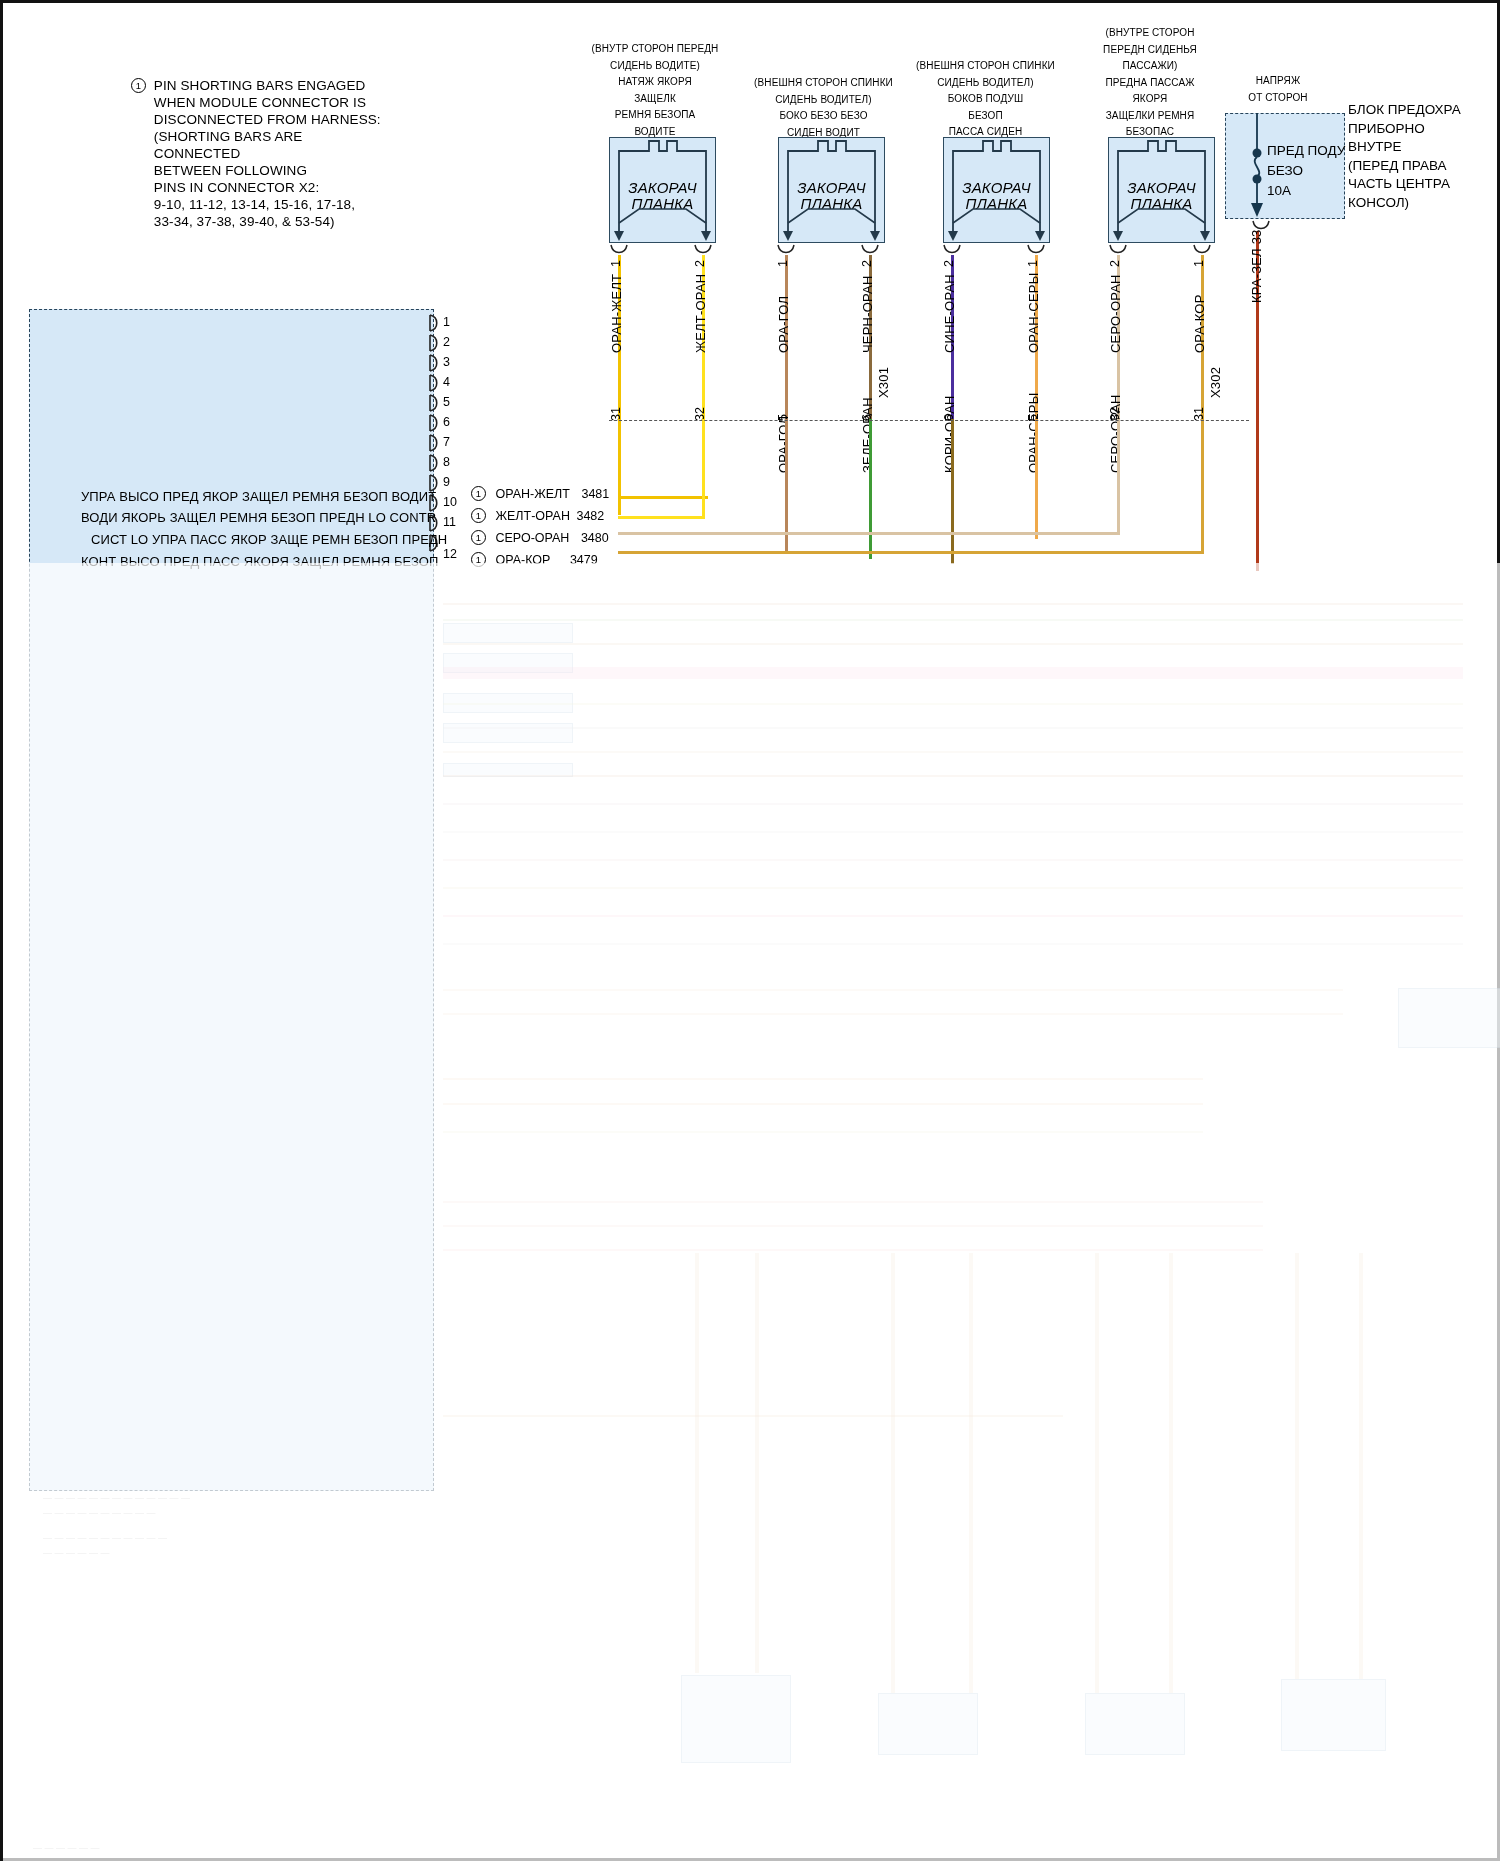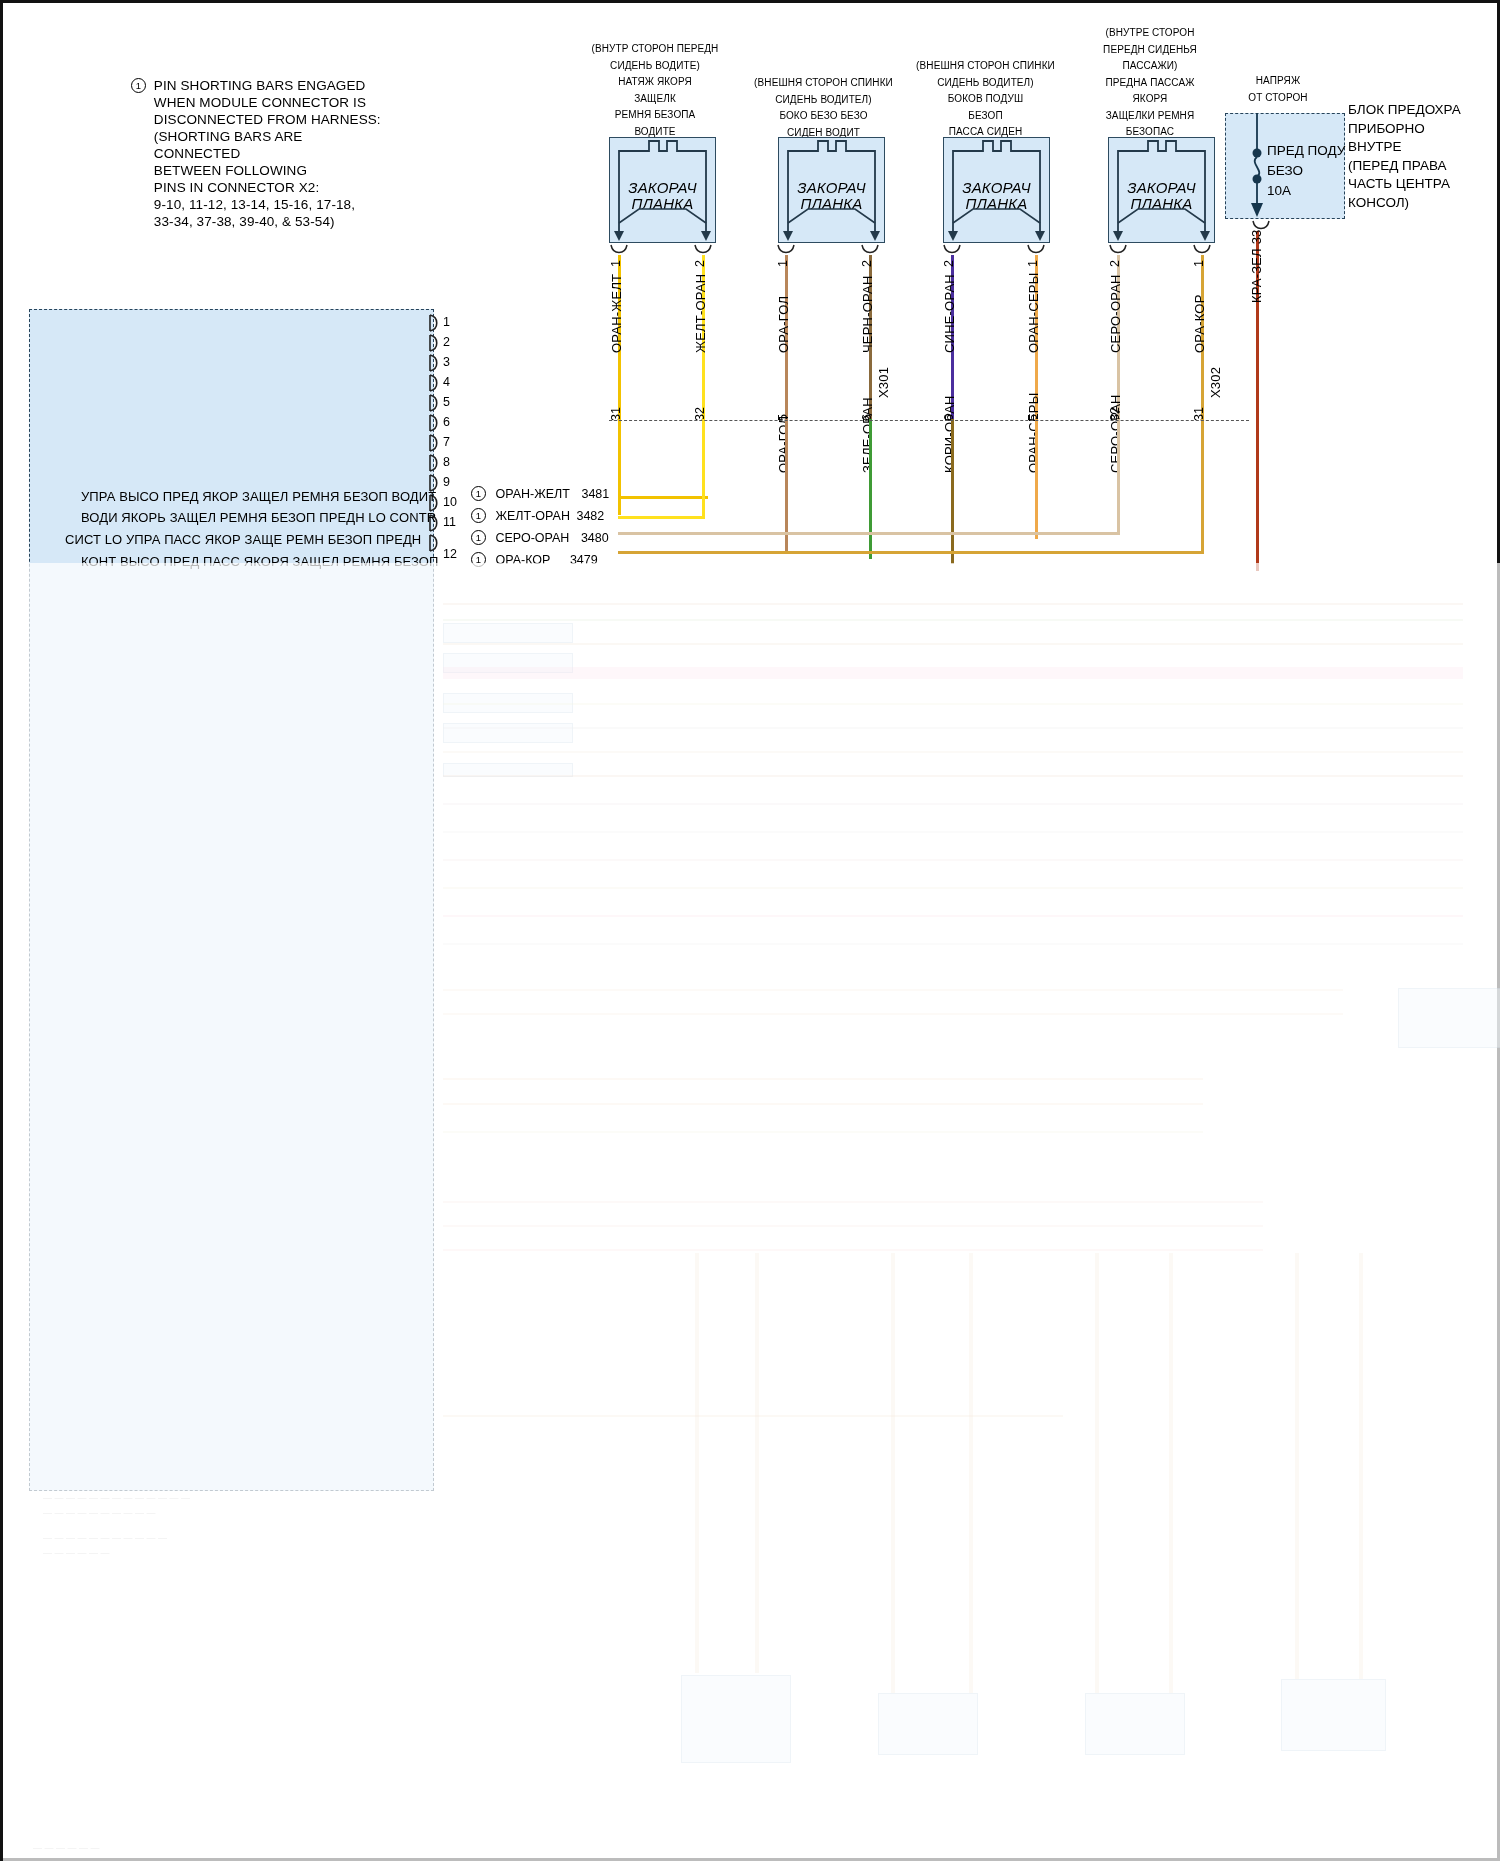--- a/index.html
+++ b/index.html
@@ -275,21 +275,21 @@
   <div class="pinrow" style="left:440px;top:412px;">6</div>
   <div class="pinrow" style="left:440px;top:432px;">7</div>
   <div class="pinrow" style="left:440px;top:452px;">8</div>
   <div class="pinrow" style="left:440px;top:472px;">9</div>
   <div class="pinrow" style="left:440px;top:492px;">10</div>
   <div class="pinrow" style="left:440px;top:512px;">11</div>
   <div class="pinrow" style="left:440px;top:508px;margin-top:36px;">12</div>
 
   <div class="modtext" style="left:78px;top:486px;">УПРА ВЫСО ПРЕД ЯКОР ЗАЩЕЛ РЕМНЯ БЕЗОП ВОДИТ</div>
   <div class="modtext" style="left:78px;top:507px;">ВОДИ ЯКОРЬ ЗАЩЕЛ РЕМНЯ БЕЗОП ПРЕДН LO CONTR</div>
-  <div class="modtext" style="left:62px;top:529px;">СИСТ LO УПРА ПАСС ЯКОР ЗАЩЕ РЕМН БЕЗОП ПРЕДН</div>
+  <div class="modtext" style="left:88px;top:529px;">СИСТ LO УПРА ПАСС ЯКОР ЗАЩЕ РЕМН БЕЗОП ПРЕДН</div>
   <div class="modtext" style="left:78px;top:551px;">КОНТ ВЫСО ПРЕД ПАСС ЯКОРЯ ЗАЩЕЛ РЕМНЯ БЕЗОП</div>
 
   <div class="abs" style="left:468px;top:483px;font-size:12.5px;">
     <span class="circ">1</span>
     <span style="margin-left:6px;">ОРАН-ЖЕЛТ</span>
     <span style="margin-left:8px;">3481</span>
   </div>
   <div class="abs" style="left:468px;top:505px;font-size:12.5px;">
     <span class="circ">1</span>
     <span style="margin-left:6px;">ЖЕЛТ-ОРАН</span>

